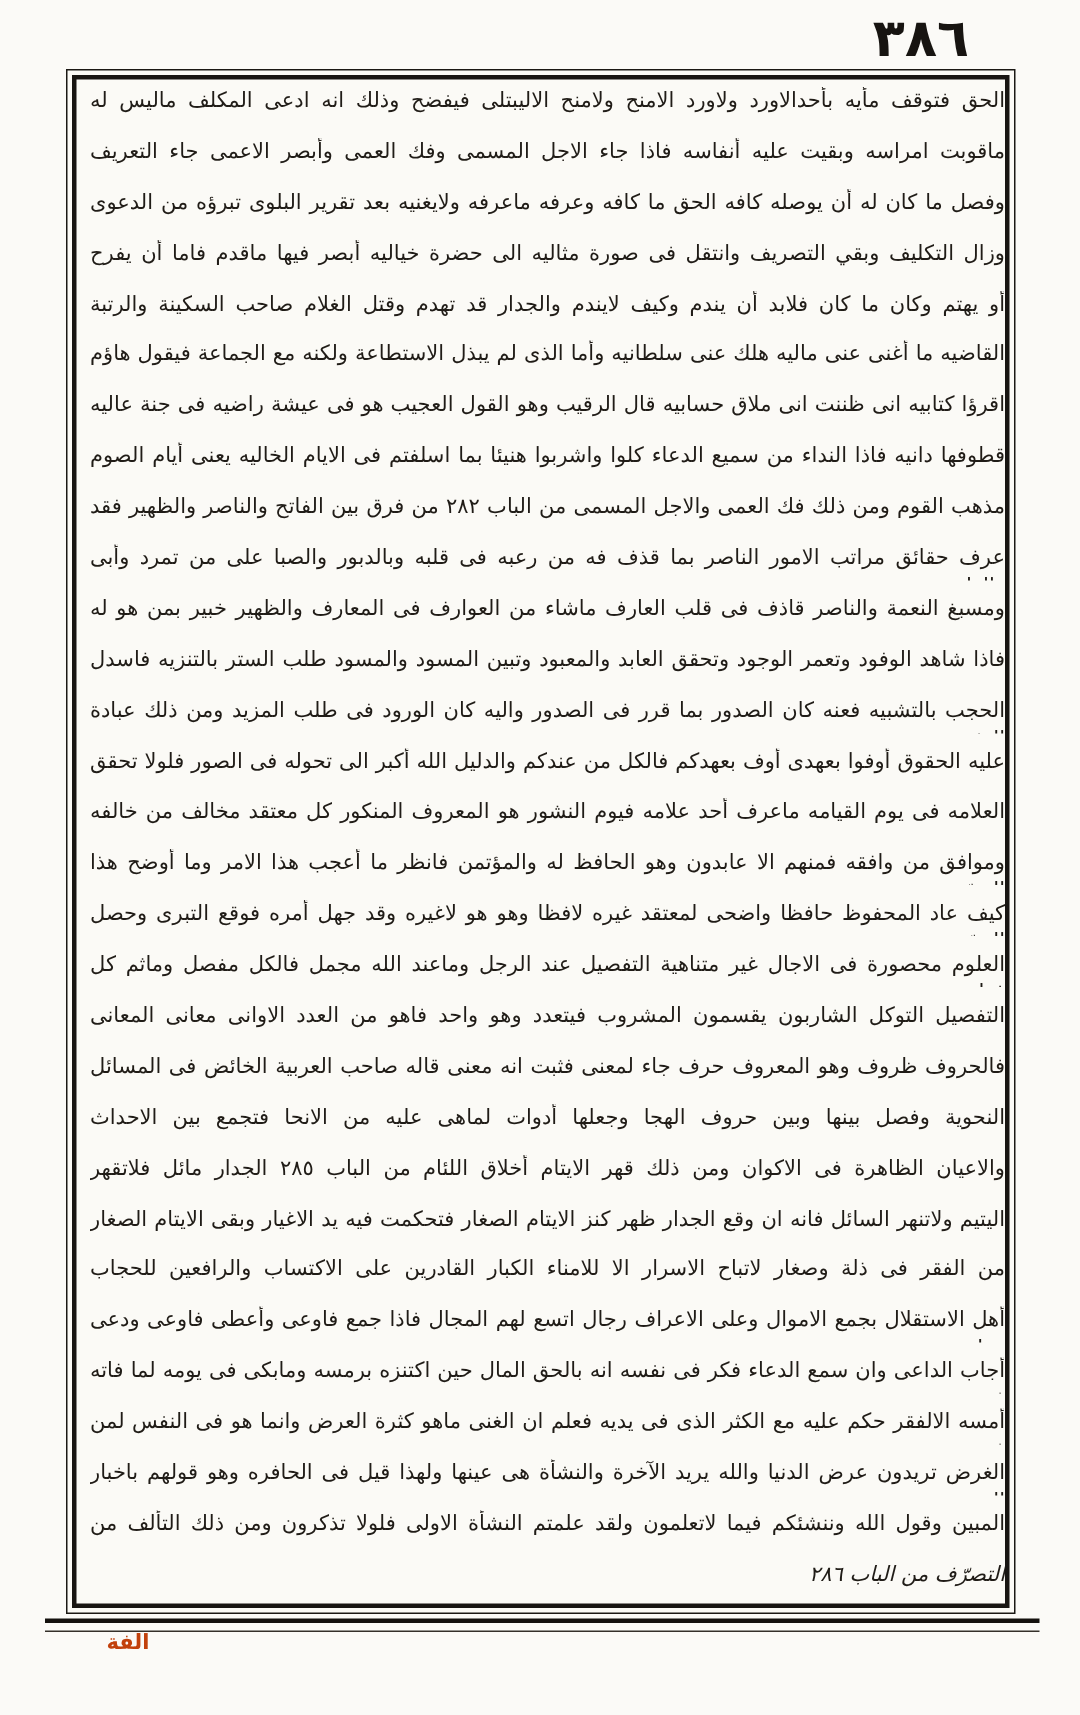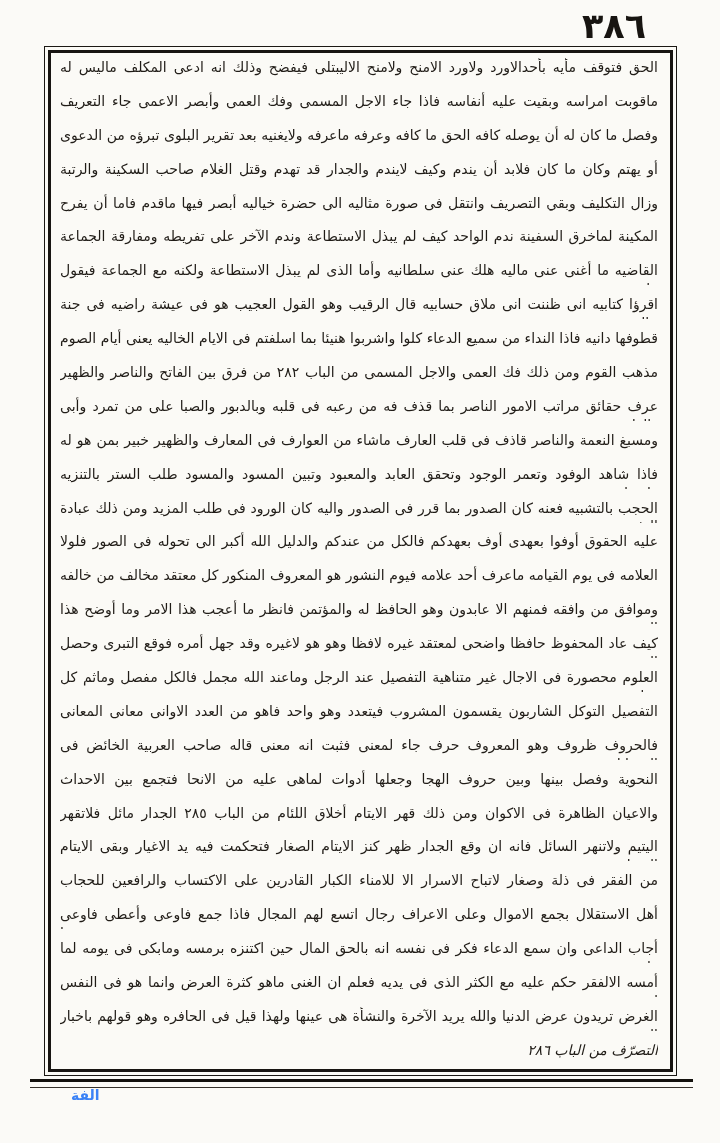--- a/index.html
+++ b/index.html
@@ -33,21 +33,21 @@
     border: 1.5px solid #1b1814;
     padding: 3px;
     box-sizing: border-box;
     background: #fbfaf6;
   }
   .frame-inner {
     width: 100%;
     height: 100%;
     border: 3.5px solid #181512;
     box-sizing: border-box;
-    padding: 5px 12px 4px 9px;
+    padding: 5px 0 4px 9px;
   }
   .text-block {
     direction: rtl;
     width: 100%;
     height: 100%;
     display: flex;
     flex-direction: column;
     justify-content: space-between;
   }
   .line {
@@ -73,37 +73,36 @@
     border-top: 3.5px solid #14110e;
     border-bottom: 1.5px solid #35302a;
   }
   .catchword {
     position: absolute;
     left: 71px;
     top: 1087px;
     font-size: 14px;
     font-weight: bold;
     direction: rtl;
-    color: #3b82f6;
+    color: #c2410c;
   }
 </style>
 </head>
 <body>
 
 <div class="page-number">٣٨٦</div>
 
 <div class="frame-outer">
   <div class="frame-inner">
     <div class="text-block">
       <div class="line">الحق فتوقف مأيه بأحدالاورد ولاورد الامنح ولامنح الاليبتلى فيفضح وذلك انه ادعى المكلف ماليس له</div>
       <div class="line">ماقوبت امراسه وبقيت عليه أنفاسه فاذا جاء الاجل المسمى وفك العمى وأبصر الاعمى جاء التعريف</div>
       <div class="line">وفصل ما كان له أن يوصله كافه الحق ما كافه وعرفه ماعرفه ولايغنيه بعد تقرير البلوى تبرؤه من الدعوى</div>
+      <div class="line">وزال التكليف وبقي التصريف وانتقل فى صورة مثاليه الى حضرة خياليه أبصر فيها ماقدم فاما أن يفرح</div>
       <div class="line">أو يهتم وكان ما كان فلابد أن يندم وكيف لايندم والجدار قد تهدم وقتل الغلام صاحب السكينة والرتبة</div>
-      <div class="line">وزال التكليف وبقي التصريف وانتقل فى صورة مثاليه الى حضرة خياليه أبصر فيها ماقدم فاما أن يفرح</div>
-      <div class="line">المكينة لماخرق السفينة ندم الواحد كيف لم يبذل الاستطاعة وندم الآخر على تفريطه ومفارقة الجماعة</div>
       <div class="line">القاضيه ما أغنى عنى ماليه هلك عنى سلطانيه وأما الذى لم يبذل الاستطاعة ولكنه مع الجماعة فيقول هاؤم</div>
       <div class="line">اقرؤا كتابيه انى ظننت انى ملاق حسابيه قال الرقيب وهو القول العجيب هو فى عيشة راضيه فى جنة عاليه</div>
       <div class="line">قطوفها دانيه فاذا النداء من سميع الدعاء كلوا واشربوا هنيئا بما اسلفتم فى الايام الخاليه يعنى أيام الصوم وهو</div>
       <div class="line">مذهب القوم ومن ذلك فك العمى والاجل المسمى من الباب ٢٨٢ من فرق بين الفاتح والناصر والظهير فقد</div>
       <div class="line">عرف حقائق مراتب الامور الناصر بما قذف فه من رعبه فى قلبه وبالدبور والصبا على من تمرد وأبى والظهير معين</div>
       <div class="line">ومسبغ النعمة والناصر قاذف فى قلب العارف ماشاء من العوارف فى المعارف والظهير خبير بمن هو له نصير</div>
       <div class="line">فاذا شاهد الوفود وتعمر الوجود وتحقق العابد والمعبود وتبين المسود والمسود طلب الستر بالتنزيه فاسدل</div>
       <div class="line">الحجب بالتشبيه فعنه كان الصدور بما قرر فى الصدور واليه كان الورود فى طلب المزيد ومن ذلك عبادة الوثن</div>
       <div class="line">عليه الحقوق أوفوا بعهدى أوف بعهدكم فالكل من عندكم والدليل الله أكبر الى تحوله فى الصور فلولا تحقق</div>
       <div class="line">العلامه فى يوم القيامه ماعرف أحد علامه فيوم النشور هو المعروف المنكور كل معتقد مخالف من خالفه</div>
@@ -113,19 +112,20 @@
       <div class="line">التفصيل التوكل الشاربون يقسمون المشروب فيتعدد وهو واحد فاهو من العدد الاوانى معانى المعانى</div>
       <div class="line">فالحروف ظروف وهو المعروف حرف جاء لمعنى فثبت انه معنى قاله صاحب العربية الخائض فى المسائل</div>
       <div class="line">النحوية وفصل بينها وبين حروف الهجا وجعلها أدوات لماهى عليه من الانحا فتجمع بين الاحداث</div>
       <div class="line">والاعيان الظاهرة فى الاكوان ومن ذلك قهر الايتام أخلاق اللئام من الباب ٢٨٥ الجدار مائل فلاتقهر</div>
       <div class="line">اليتيم ولاتنهر السائل فانه ان وقع الجدار ظهر كنز الايتام الصغار فتحكمت فيه يد الاغيار وبقى الايتام الصغار</div>
       <div class="line">من الفقر فى ذلة وصغار لاتباح الاسرار الا للامناء الكبار القادرين على الاكتساب والرافعين للحجاب</div>
       <div class="line">أهل الاستقلال بجمع الاموال وعلى الاعراف رجال اتسع لهم المجال فاذا جمع فاوعى وأعطى فاوعى ودعى وما</div>
       <div class="line">أجاب الداعى وان سمع الدعاء فكر فى نفسه انه بالحق المال حين اكتنزه برمسه ومابكى فى يومه لما فاته فى</div>
       <div class="line">أمسه الالفقر حكم عليه مع الكثر الذى فى يديه فعلم ان الغنى ماهو كثرة العرض وانما هو فى النفس لمن فهم</div>
       <div class="line">الغرض تريدون عرض الدنيا والله يريد الآخرة والنشأة هى عينها ولهذا قيل فى الحافره وهو قولهم باخبار الحق</div>
+      <div class="line">المبين وقول الله وننشئكم فيما لاتعلمون ولقد علمتم النشأة الاولى فلولا تذكرون ومن ذلك التألف من</div>
       <div class="line line-last">التصرّف من الباب ٢٨٦</div>
     </div>
   </div>
 </div>
 
 <div class="bottom-rule"></div>
 <div class="catchword">الفة</div>
 
 </body></html>

